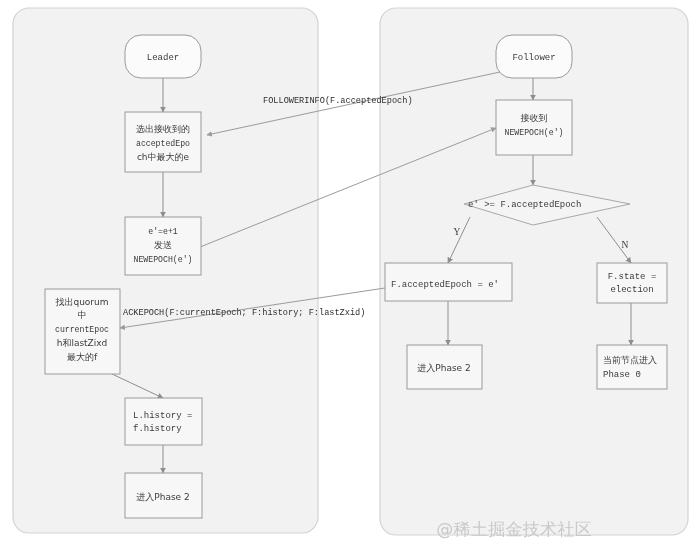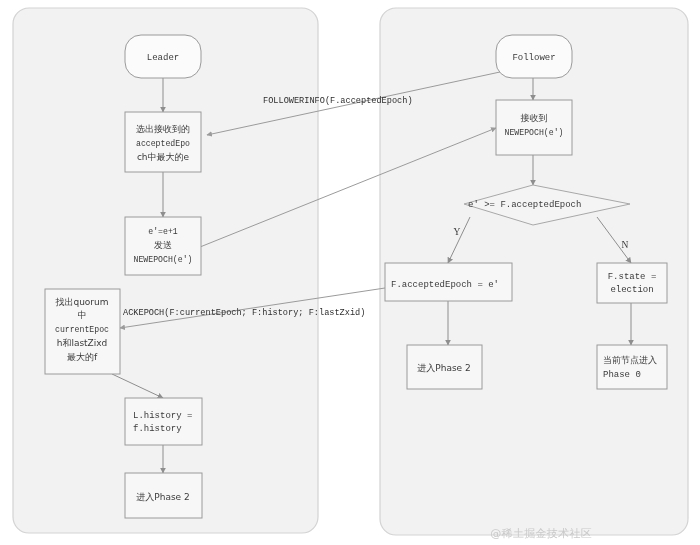--- a/index.html
+++ b/index.html
@@ -80,21 +80,21 @@
     font-size: 9.5px;
     fill: #3a3a3a;
   }
   .ctr { text-anchor: middle; }
   .lft { text-anchor: start; }
   .watermark {
     position: absolute;
     right: 8px;
     bottom: 4px;
     font-family: "DejaVu Sans", sans-serif;
-    font-size: 11px;
+    font-size: 17px;
     color: #c9c9c9;
     letter-spacing: 0.3px;
     white-space: nowrap;
   }
 </style>
 </head>
 <body>
 
 <div id="diagram-root">
 

